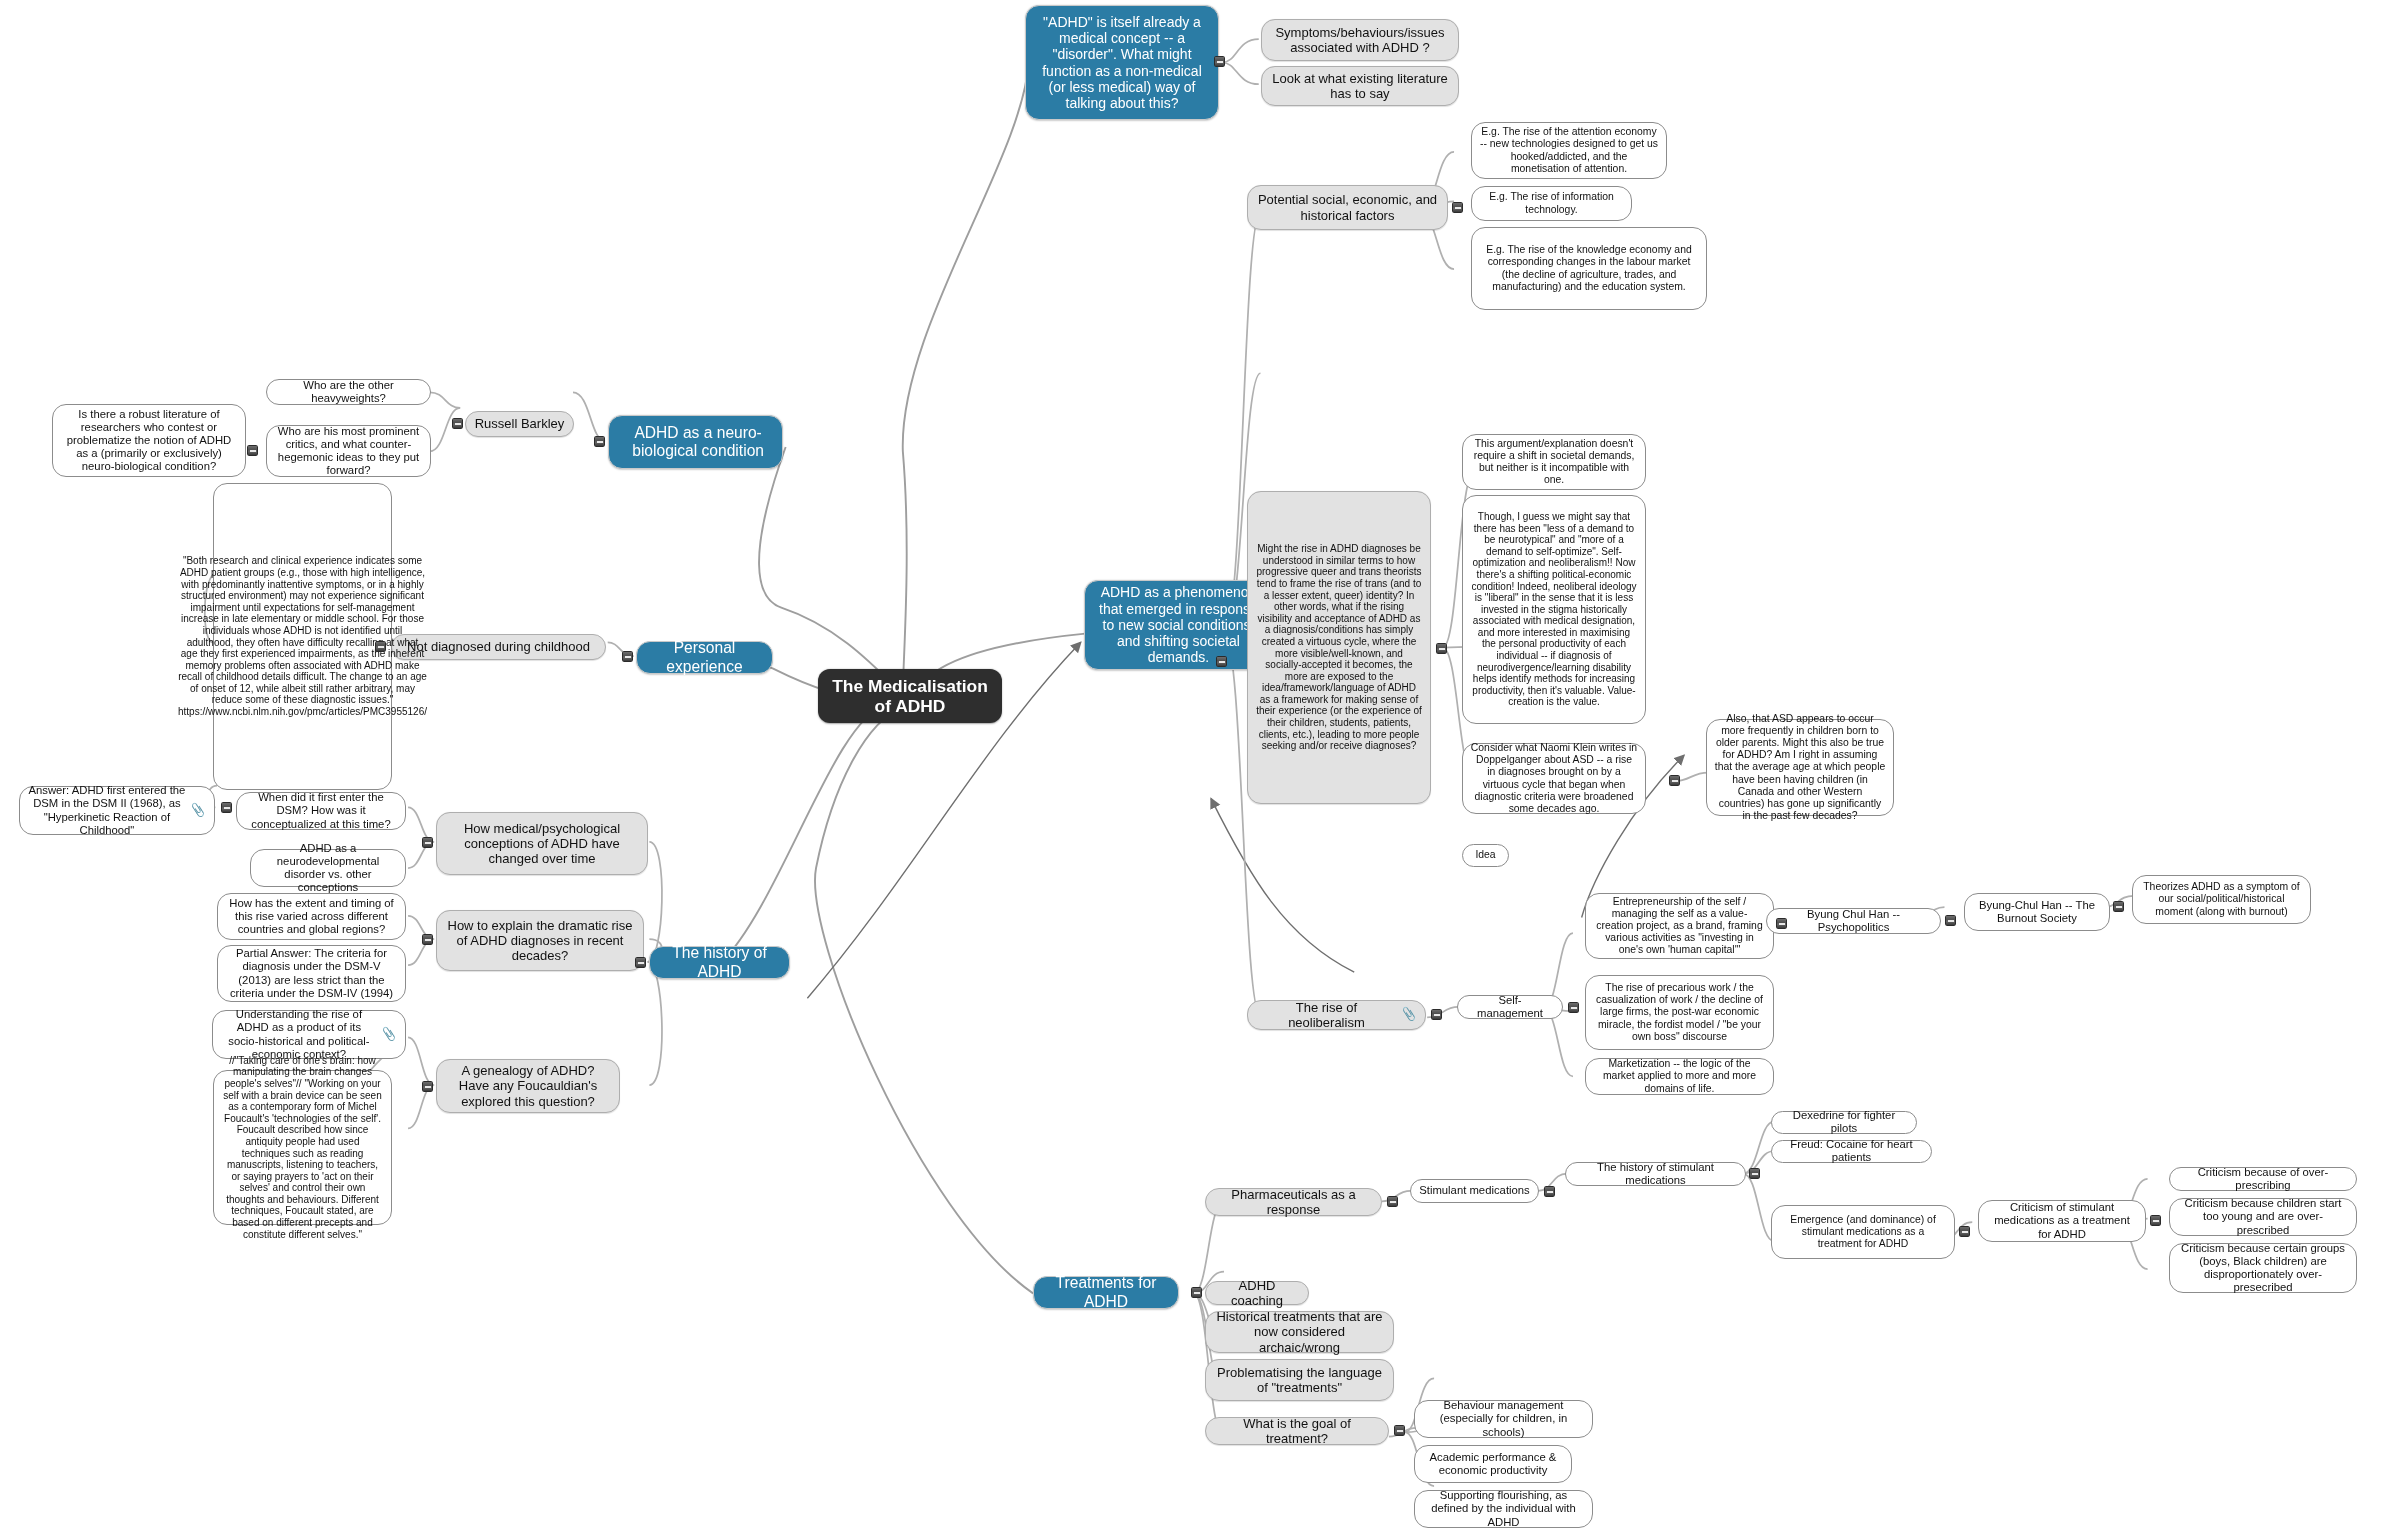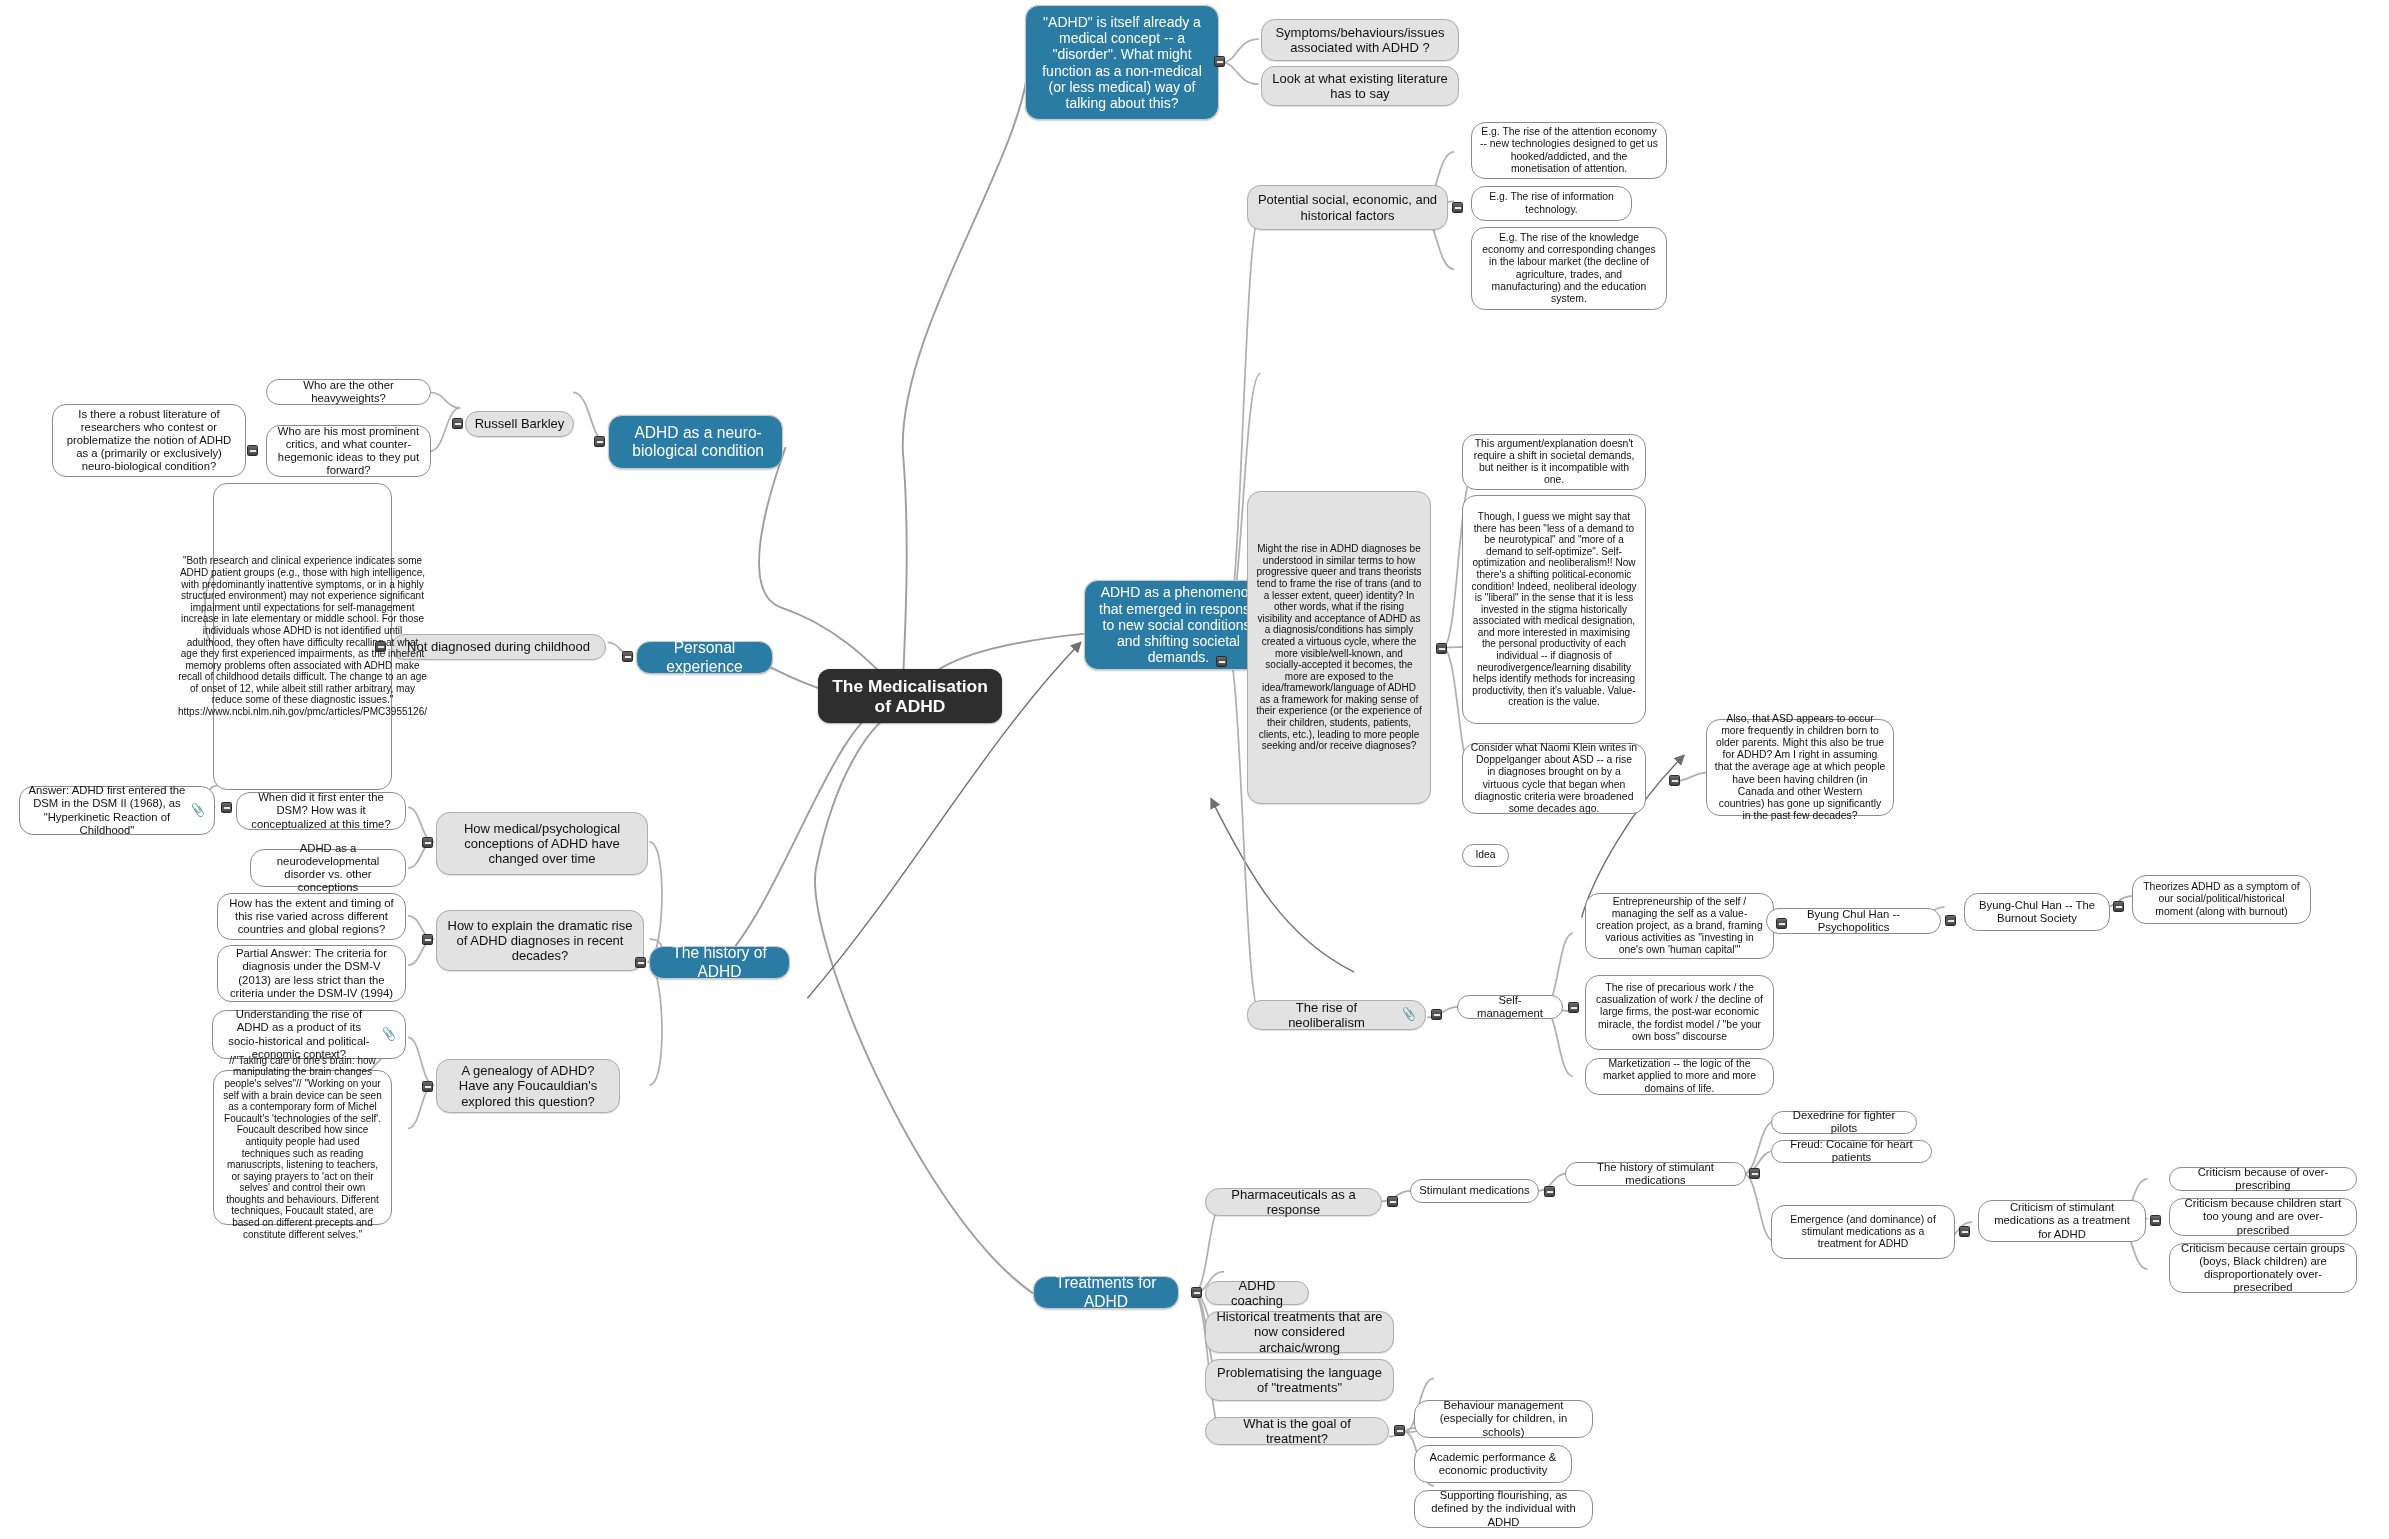--- a/index.html
+++ b/index.html
@@ -307,21 +307,21 @@
     <span>Potential social, economic, and historical factors</span>
   </div>
   <div class="toggle" style="left:1452px; top:202px;"></div>
 
   <div class="node n-white n-tiny" style="left:1471px; top:122px; width:196px; height:57px;">
     <span>E.g. The rise of the attention economy -- new technologies designed to get us hooked/addicted, and the monetisation of attention.</span>
   </div>
   <div class="node n-white n-tiny" style="left:1471px; top:186px; width:161px; height:35px;">
     <span>E.g. The rise of information technology.</span>
   </div>
-  <div class="node n-white n-tiny" style="left:1471px; top:227px; width:196px; height:83px;">
+  <div class="node n-white n-tiny" style="left:1471px; top:227px; width:236px; height:83px;">
     <span>E.g. The rise of the knowledge economy and corresponding changes in the labour market (the decline of agriculture, trades, and manufacturing) and the education system.</span>
   </div>
 
 
   <div class="node n-grey n-tiny" style="left:1247px; top:491px; width:184px; height:313px; font-size:10px;">
     <span>Might the rise in ADHD diagnoses be understood in similar terms to how progressive queer and trans theorists tend to frame the rise of trans (and to a lesser extent, queer) identity? In other words, what if the rising visibility and acceptance of ADHD as a diagnosis/conditions has simply created a virtuous cycle, where the more visible/well-known, and socially-accepted it becomes, the more are exposed to the idea/framework/language of ADHD as a framework for making sense of their experience (or the experience of their children, students, patients, clients, etc.), leading to more people seeking and/or receive diagnoses?</span>
   </div>
   <div class="toggle" style="left:1436px; top:643px;"></div>
 
   <div class="node n-white n-tiny" style="left:1462px; top:434px; width:184px; height:56px;">

